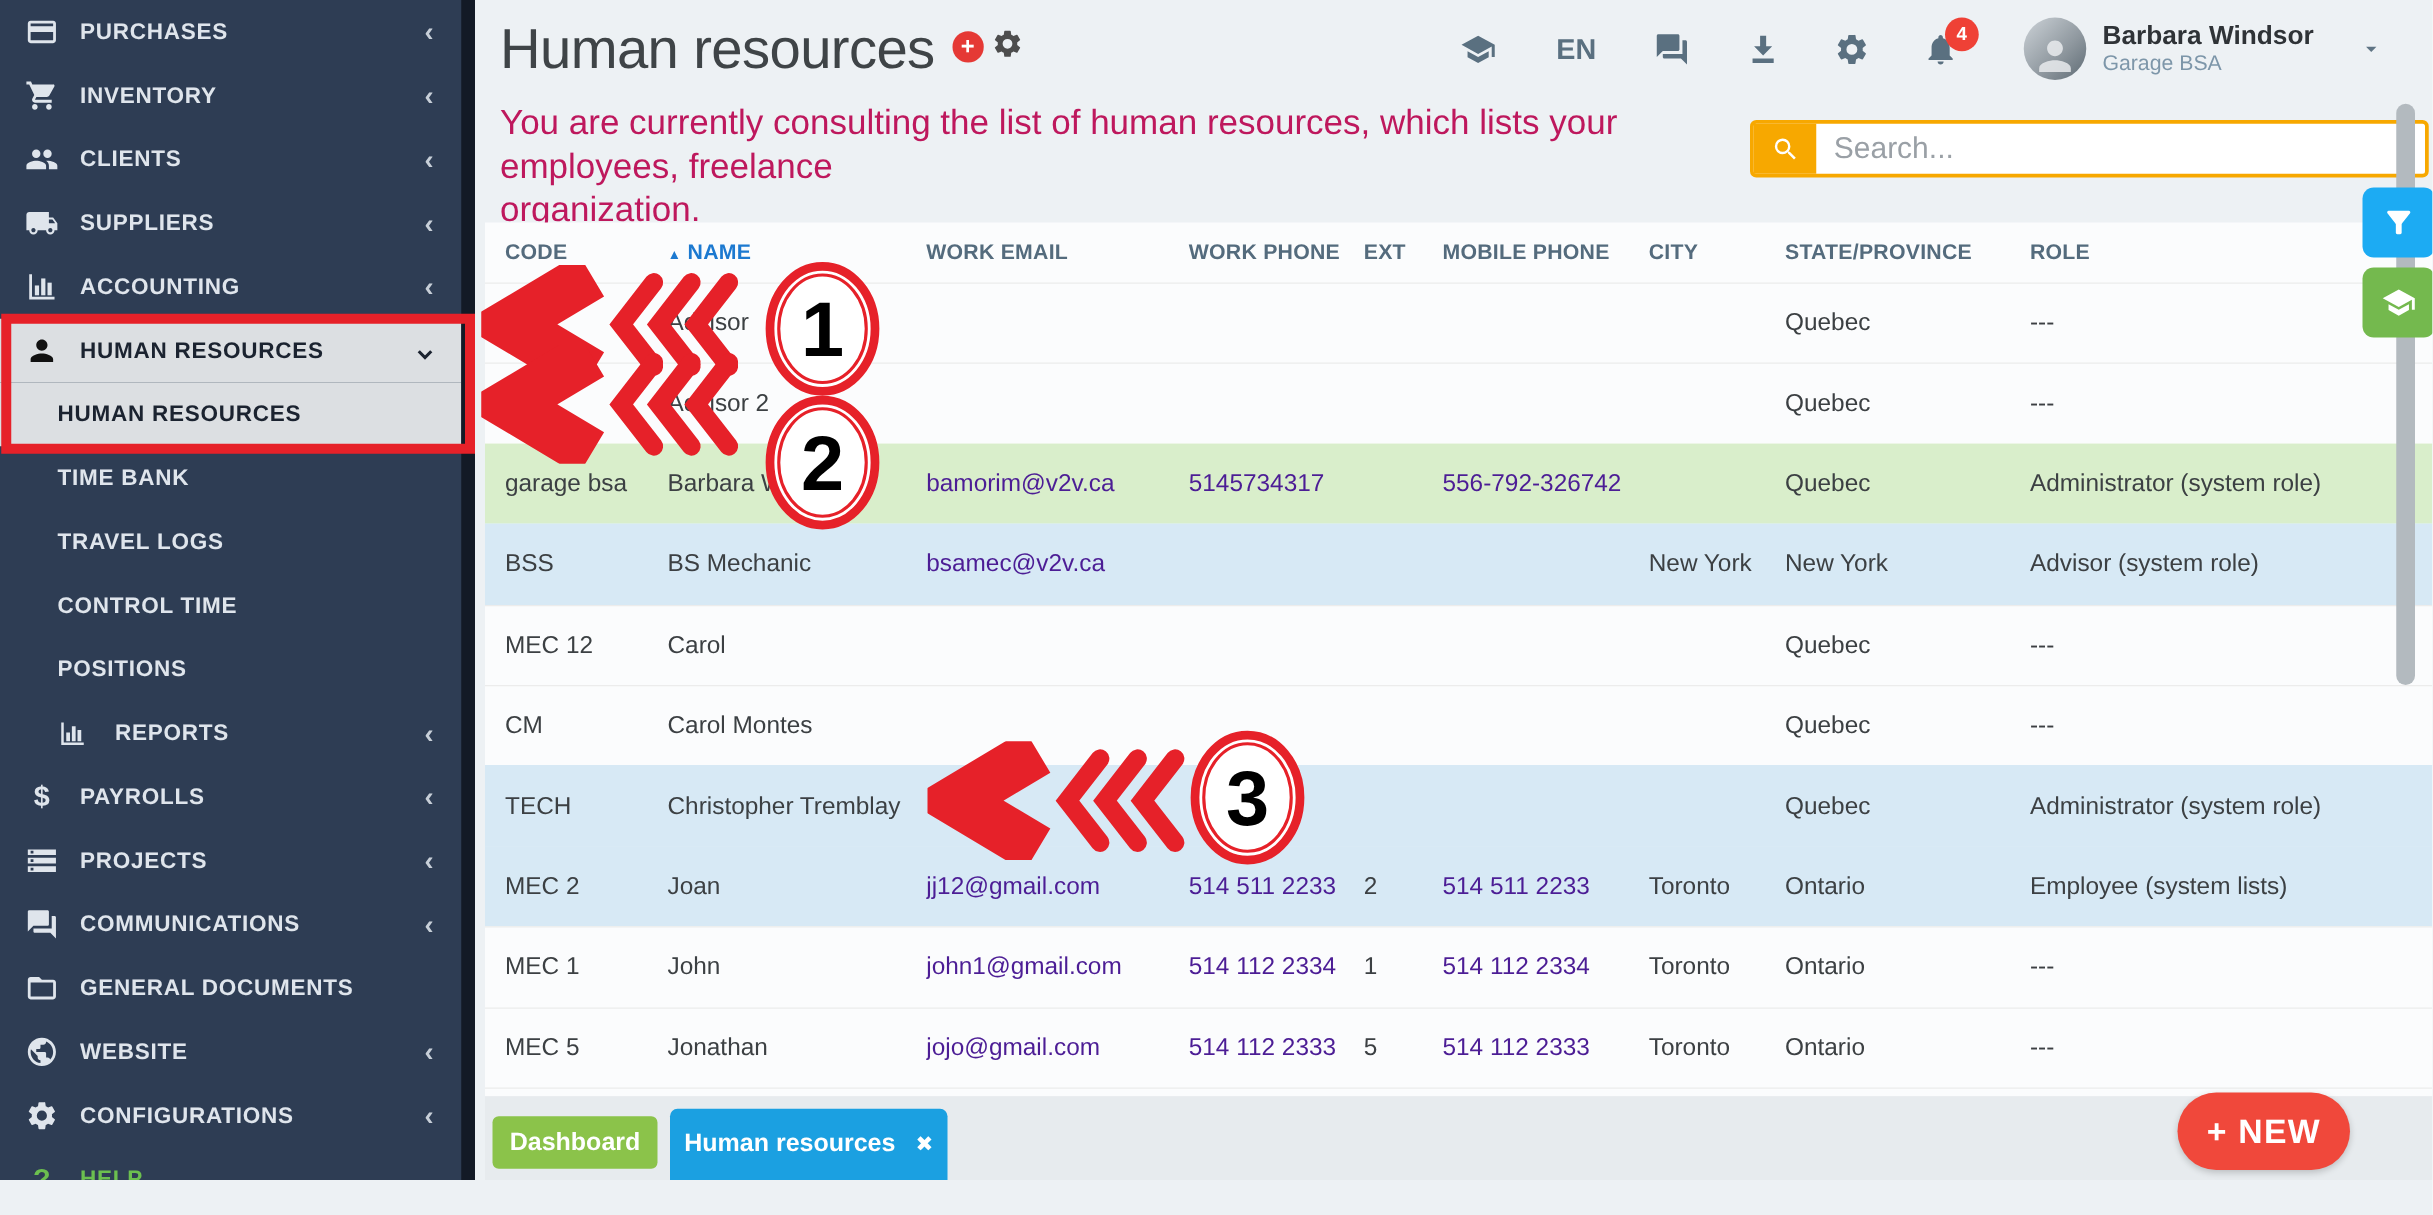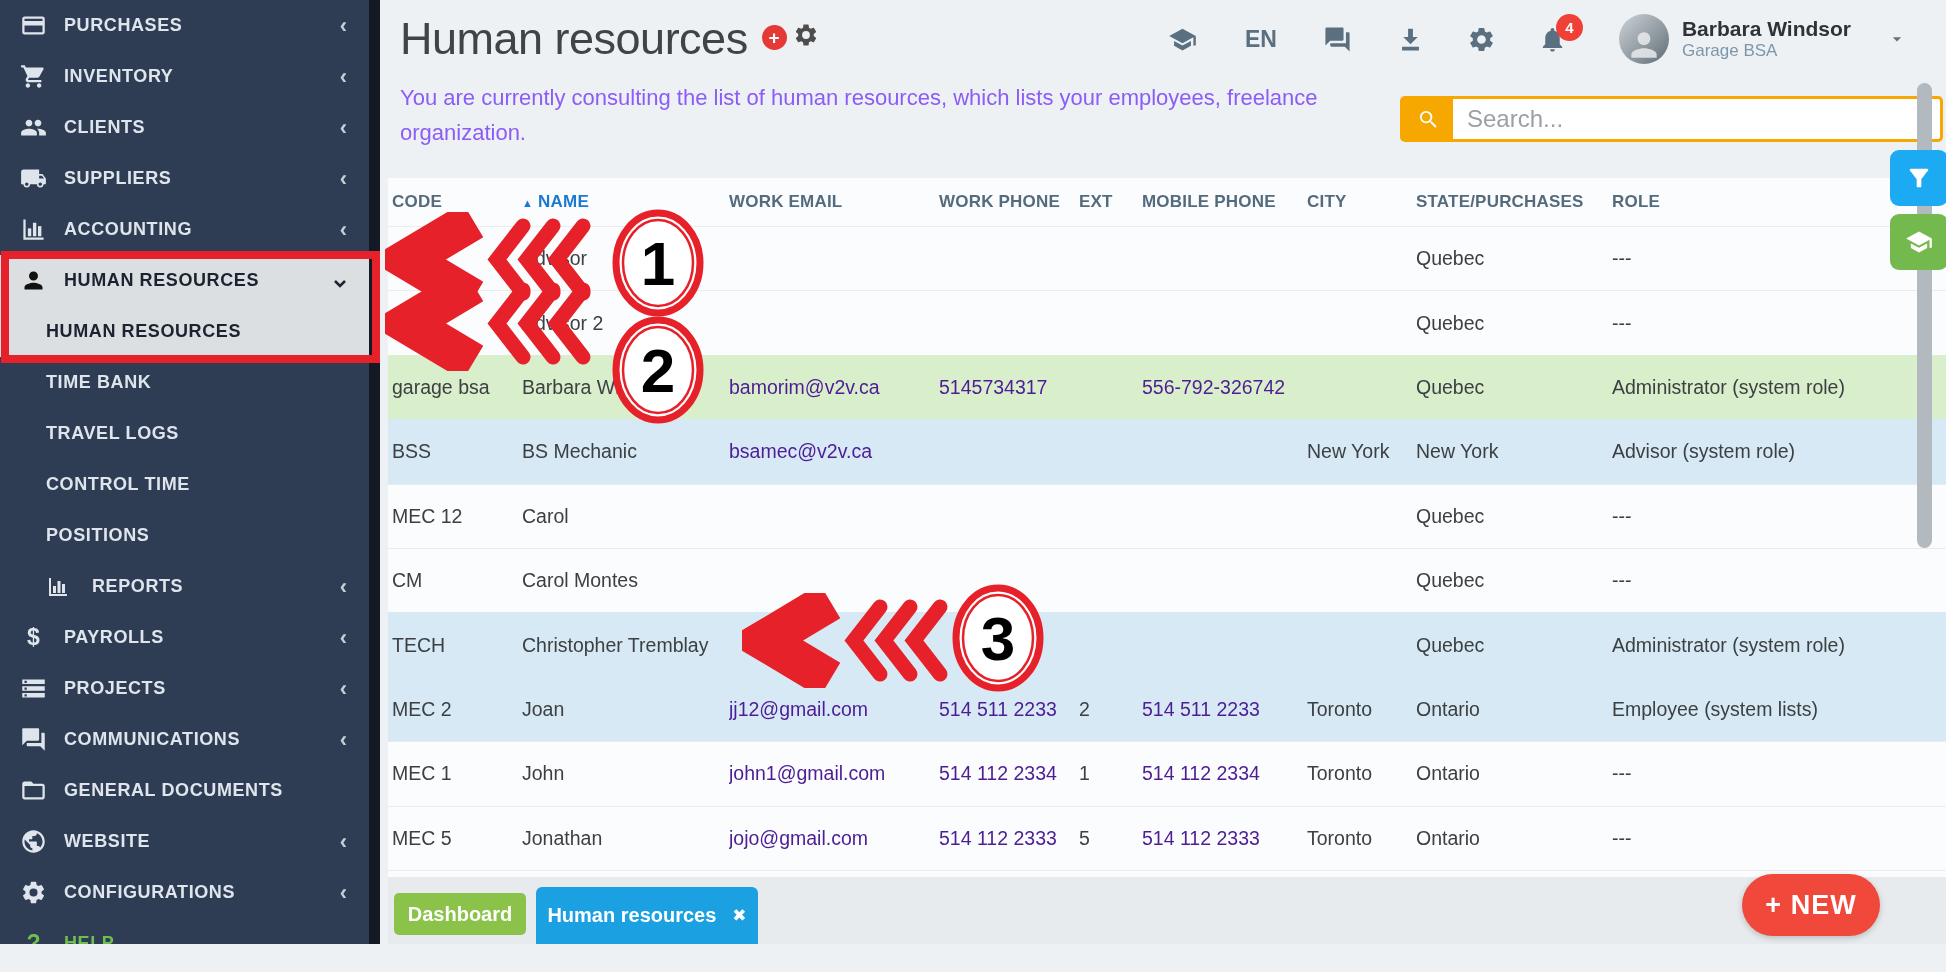--- a/index.html
+++ b/index.html
@@ -26,21 +26,21 @@
 
   
   .red-box{position:absolute;left:1px;top:251px;width:379px;height:112px;border:8px solid #e62129;box-sizing:border-box;z-index:90;pointer-events:none;}
 
   
   .title-row{position:absolute;left:400px;top:12px;display:flex;align-items:flex-start;z-index:3;}
   .page-title{font-size:45px;font-weight:400;color:#3f4447;letter-spacing:-.5px;line-height:54px;margin:0;}
   .title-icons{display:flex;align-items:center;margin-left:14px;margin-top:10px;gap:6px;}
   .plus-circle{width:25px;height:25px;border-radius:50%;background:#e53935;color:#fff;font-size:19px;font-weight:700;display:flex;align-items:center;justify-content:center;line-height:1;}
   .title-gear svg{width:26px;height:26px;fill:#4d4d4d;}
-  .subtitle{position:absolute;left:400px;top:80px;width:1000px;font-size:22px;color:#8b5cf6;line-height:35px;z-index:1;}
+  .subtitle{position:absolute;left:400px;top:80px;width:1000px;font-size:28px;color:#be185d;line-height:35px;z-index:1;}
 
   .top-icons{position:absolute;left:1140px;top:6px;height:66px;display:flex;align-items:center;z-index:3;}
   .tico{display:flex;align-items:center;justify-content:center;cursor:pointer;}
   .tico svg{width:29px;height:29px;fill:#5a7080;}
   .lang{font-size:23px;font-weight:700;color:#5a7080;cursor:pointer;}
   .bell-wrap{position:relative;cursor:pointer;}
   .badge{position:absolute;top:-11px;right:-16px;min-width:27px;height:27px;border-radius:50%;background:#ef4136;color:#fff;font-size:15px;font-weight:700;display:flex;align-items:center;justify-content:center;}
   .avatar{width:50px;height:50px;border-radius:50%;background:linear-gradient(135deg,#cdd3d8 0%,#8e979e 60%,#5d6a73 100%);overflow:hidden;display:flex;align-items:flex-end;justify-content:center;cursor:pointer;}
   .avatar svg{width:38px;height:38px;fill:#e9ecee;opacity:.85;}
   .user-text{margin-left:13px;line-height:1.15;}
@@ -57,21 +57,21 @@
 
   
   .v-scroll{position:absolute;left:1917px;top:83px;width:15px;height:465px;background:#b3babf;border-radius:8px;z-index:30;}
   .edge-btn{position:absolute;left:1890px;width:58px;height:56px;border-radius:9px;display:flex;align-items:center;justify-content:center;z-index:40;cursor:pointer;}
   .edge-filter{top:150px;background:#1cabf3;}
   .edge-grad{top:214px;background:#74b94e;}
   .edge-btn svg{width:28px;height:28px;fill:#fff;}
 
   
   .card{position:absolute;left:388px;top:178px;right:0;bottom:67px;background:#fbfcfd;overflow:hidden;z-index:2;}
-  .thead,.trow{display:grid;grid-template-columns:130px 207px 210px 140px 63px 165px 109px 196px 1fr;align-items:center;padding-left:4px;}
+  .thead,.trow{display:grid;grid-template-columns:130px 207px 210px 140px 63px 165px 109px 196px 1fr;align-items:center;padding-left:16px;}
   .thead{height:48px;}
   .th{font-size:17px;font-weight:700;color:#546b7d;letter-spacing:.2px;cursor:pointer;white-space:nowrap;}
   .th.sorted{color:#1c79d0;}
   .sort-arrow{font-size:11px;margin-right:5px;color:#1c79d0;}
   .trow{height:63.4px;border-top:1px solid #ececec;font-size:19.5px;color:#3c4043;cursor:pointer;}
   .trow.green{background:#d9eecb;border-top-color:#d9eecb;}
   .trow.blue{background:#d7e9f5;border-top-color:#d7e9f5;}
   .cell{white-space:nowrap;overflow:hidden;}
   .cell.link{color:#4c1d95;}
 
@@ -321,21 +321,21 @@
 
   <div class="card">
     <div class="thead" id="thead">
         <div class="th">CODE</div>
         <div class="th sorted"><span class="sort-arrow">▲</span>NAME</div>
         <div class="th">WORK EMAIL</div>
         <div class="th">WORK PHONE</div>
         <div class="th">EXT</div>
         <div class="th">MOBILE PHONE</div>
         <div class="th">CITY</div>
-        <div class="th">STATE/PURCHASES</div>
+        <div class="th">STATE/PROVINCE</div>
         <div class="th">ROLE</div>
       </div>
     <div id="tbody">
         <div class="trow">
           <div class="cell"></div>
           <div class="cell">Advisor</div>
           <div class="cell"></div>
           <div class="cell"></div>
           <div class="cell"></div>
           <div class="cell"></div>

